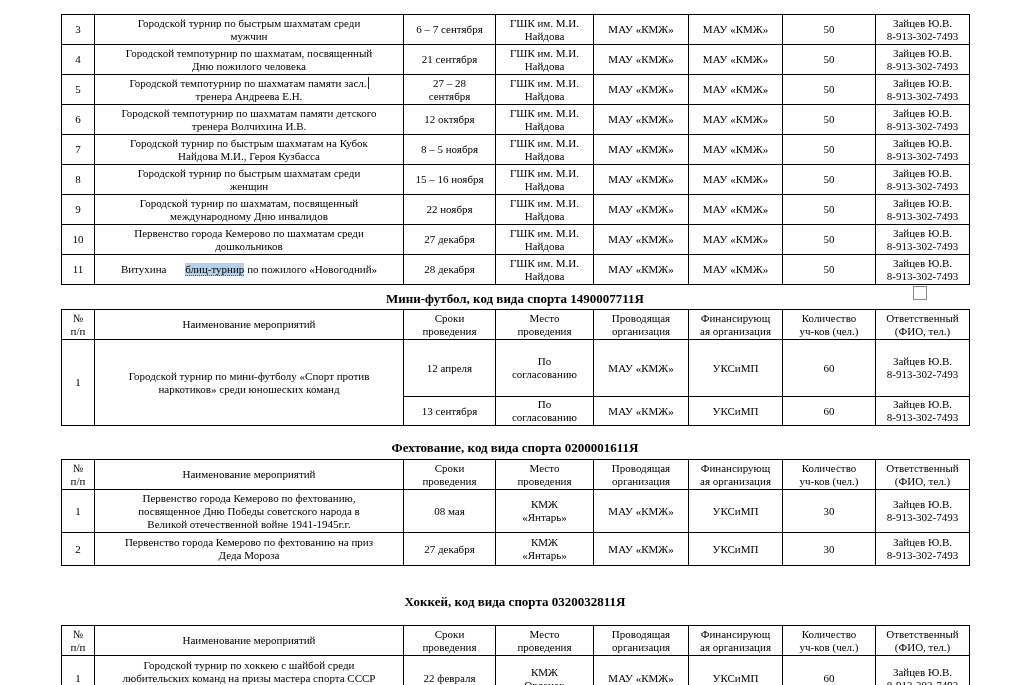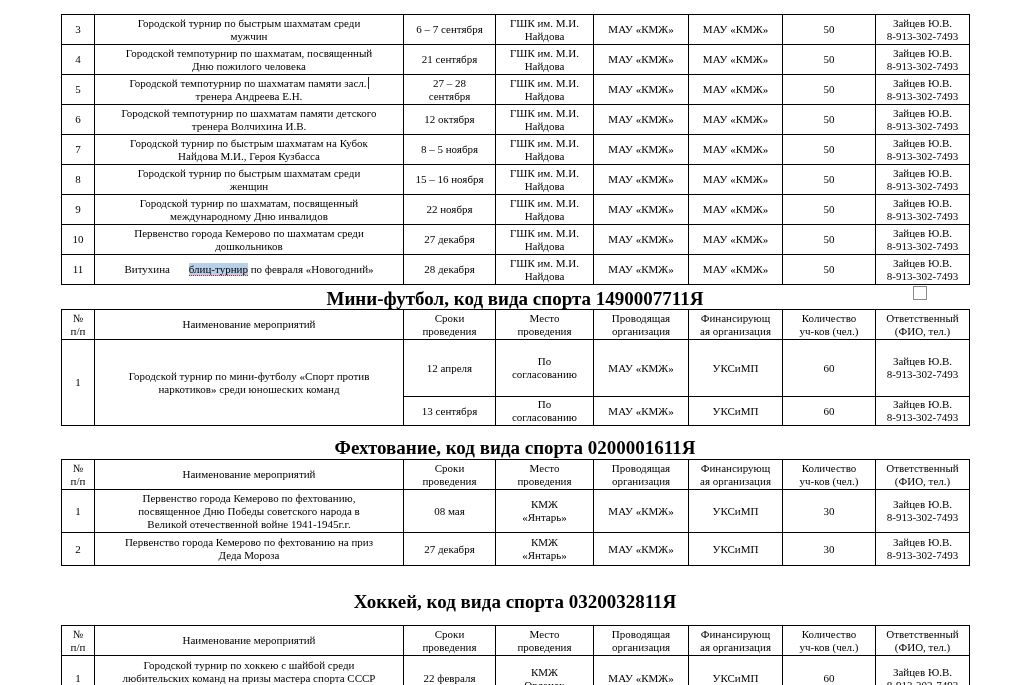--- a/index.html
+++ b/index.html
@@ -26,21 +26,21 @@
   }
   table.chess{margin-top:14px;}
   table.chess tr{height:30px;}
   tr.hdr{height:30px;}
   table.mini tr.sub0{height:57px;}
   table.mini tr.sub1{height:27px;}
   table.fenc tr.r0{height:43px;}
   table.fenc tr.r1{height:33px;}
   table.hock tr.r0{height:46px;}
   h2.section-title{
-    font-size:19px;
+    font-size:13px;
     font-weight:bold;
     text-align:center;
     margin:0;
     line-height:15px;
   }
   h2.t-mini{margin-top:6px;margin-bottom:3px;}
   h2.t-fenc{margin-top:14px;margin-bottom:4px;}
   h2.t-hock{margin-top:28px;margin-bottom:16px;}
   .resize-handle{
     position:absolute;
@@ -154,21 +154,21 @@
           <td>Первенство города Кемерово по шахматам среди<br>дошкольников</td>
           <td>27 декабря</td>
           <td>ГШК им. М.И.<br>Найдова</td>
           <td>МАУ «КМЖ»</td>
           <td>МАУ «КМЖ»</td>
           <td>50</td>
           <td>Зайцев Ю.В.<br>8-913-302-7493</td>
         </tr>
         <tr>
           <td>11</td>
-          <td><span>Витухина </span><span class="hl">блиц-турнир</span><span> по февраля «Новогодний»</span></td>
+          <td><span>Витухина </span><span class="hl">блиц-турнир</span><span> по пожилого «Новогодний»</span></td>
           <td>28 декабря</td>
           <td>ГШК им. М.И.<br>Найдова</td>
           <td>МАУ «КМЖ»</td>
           <td>МАУ «КМЖ»</td>
           <td>50</td>
           <td>Зайцев Ю.В.<br>8-913-302-7493</td>
         </tr>
       </tbody>
   </table>
 

